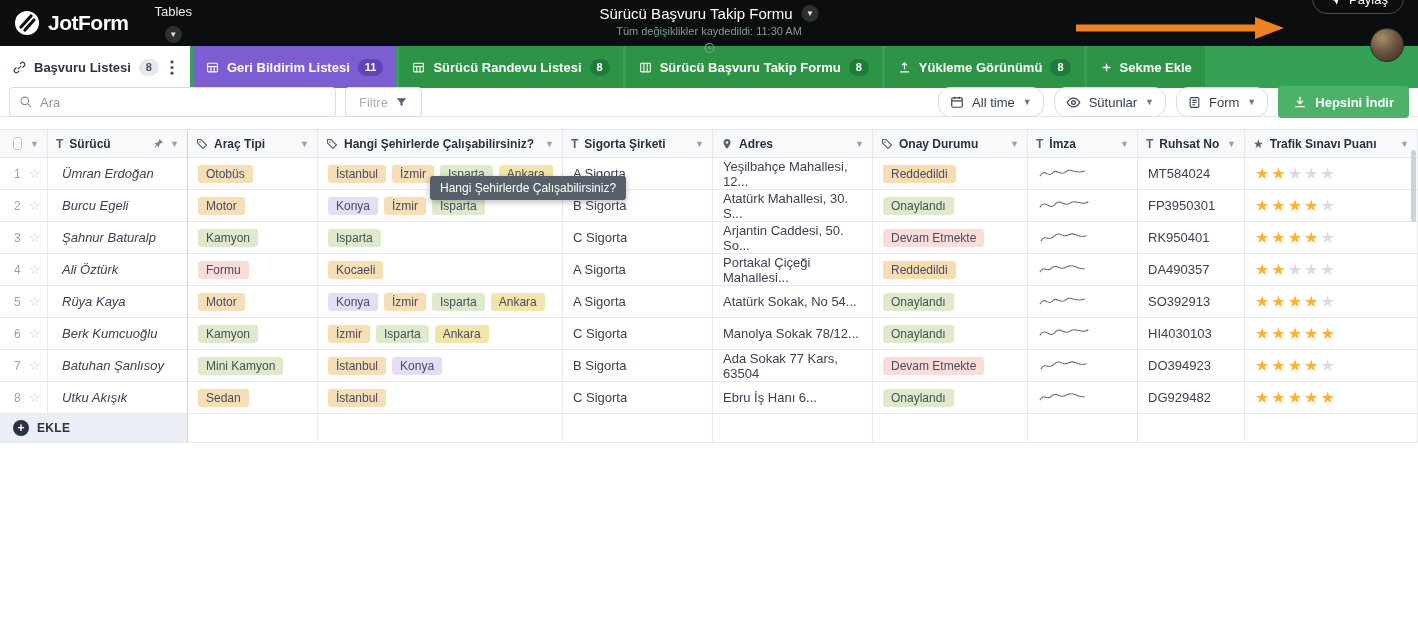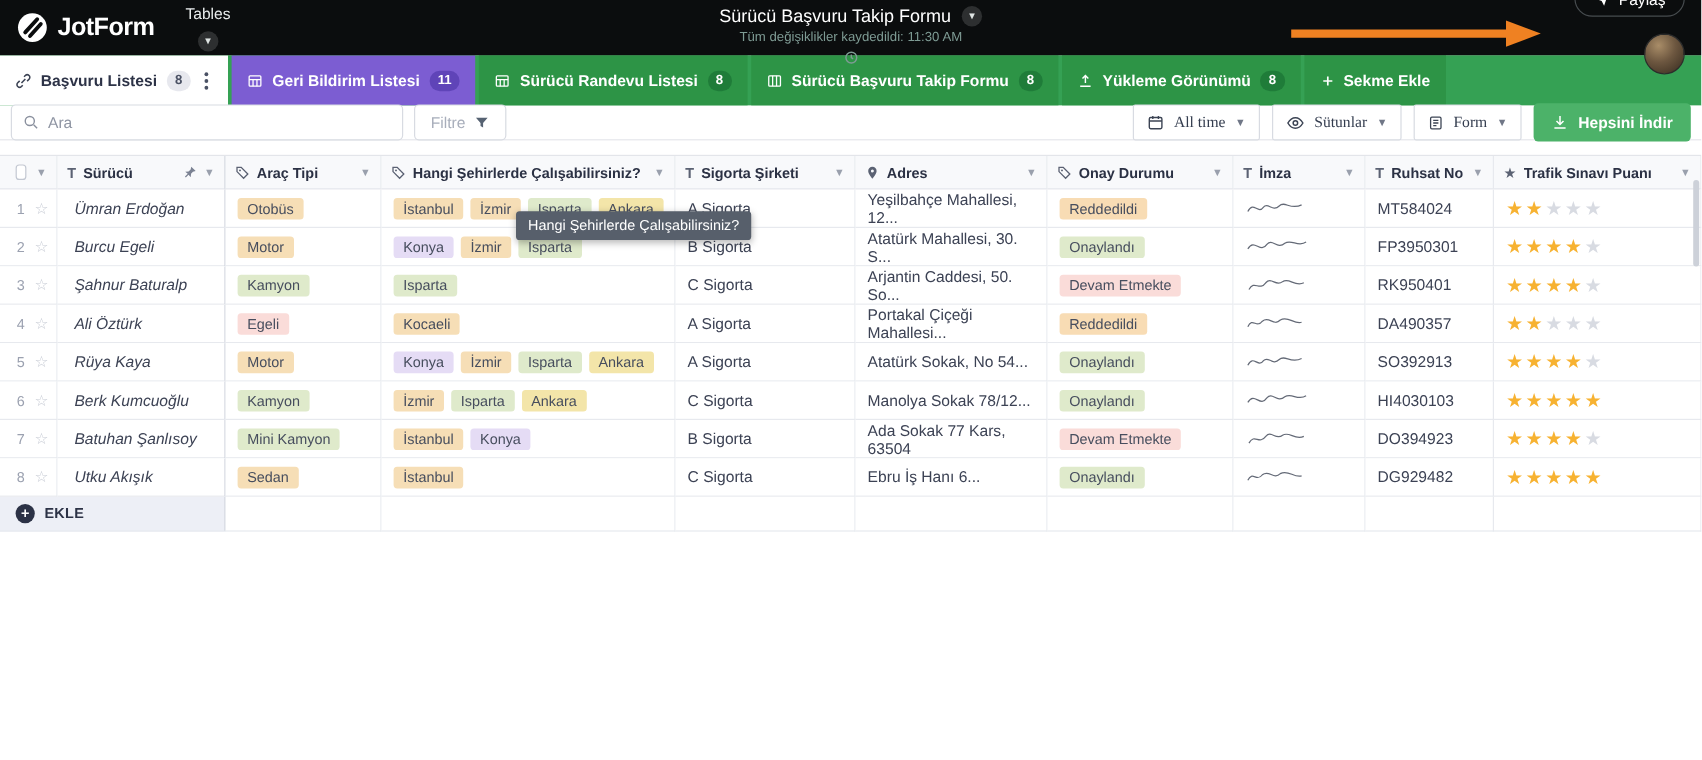--- a/index.html
+++ b/index.html
@@ -37,21 +37,21 @@
   .kebab { color: #4a5164; display: flex; align-items: center; padding: 2px 3px; }
   .add-tab { gap: 7px; }
 
   
   .toolbar { height: 29px; background: #fff; border-bottom: 1px solid #e5e7ec; display: flex; align-items: center; padding: 0 9px; gap: 9px; }
   .searchbox { width: 327px; height: 30px; border: 1px solid #d8dbe2; border-radius: 4px; display: flex; align-items: center; gap: 7px; padding: 0 9px; background: #fff; }
   .sinput { border: none; outline: none; flex: 1; font-size: 13px; color: #333; font-family: inherit; background: transparent; }
   .sinput::placeholder { color: #8f95a3; }
   .filtbtn { height: 30px; border: 1px solid #d8dbe2; border-radius: 4px; background: #fff; display: flex; align-items: center; gap: 7px; padding: 0 13px; font-size: 13px; color: #a8aebb; font-family: inherit; cursor: pointer; }
   .tb-right { margin-left: auto; display: flex; align-items: center; gap: 10px; }
-  .lbtn { height: 30px; border: 1px solid #d8dbe2; border-radius: 2px; background: #fff; display: flex; align-items: center; gap: 8px; padding: 0 11px; font-size: 13px; color: #333c4e; font-family: Liberation Serif, serif; cursor: pointer; }
+  .lbtn { height: 30px; border: 1px solid #d8dbe2; border-radius: 12px; background: #fff; display: flex; align-items: center; gap: 8px; padding: 0 11px; font-size: 13px; color: #333c4e; font-family: Liberation Sans, sans-serif; cursor: pointer; }
   .bchv { color: #707787; font-size: 9px; }
   .gbtn { height: 32px; border: none; border-radius: 4px; background: var(--button-green, #4cb269); color: #fff; display: flex; align-items: center; gap: 8px; padding: 0 15px; font-size: 13px; font-weight: 600; font-family: inherit; cursor: pointer; }
 
   
   .table-area { position: relative; margin-top: 12px; }
   .grid { display: grid; width: 1418px; grid-template-columns: 48px 140px 130px 245px 150px 160px 155px 110px 107px 173px; grid-template-rows: 28px repeat(8, 32px) 29px; border-top: 1px solid #e3e5ea; }
   .cell { border-right: 1px solid #e7e9ee; border-bottom: 1px solid #e7e9ee; display: flex; align-items: center; background: #fff; overflow: hidden; }
   .hcell { background: #f8f9fb; border-bottom: 1px solid #dfe2e8; gap: 6px; padding: 0 8px; font-size: 12px; font-weight: 700; color: #2b3144; cursor: pointer; }
   .hcell .hlabel { white-space: nowrap; overflow: hidden; text-overflow: ellipsis; }
   .ticon { font-size: 12px; font-weight: 700; color: #5b6273; }
@@ -454,21 +454,21 @@
           <span class="stars"><span class="sf">★★★★</span><span class="se">★</span></span>
         </div>
         <div class="cell rcell gutter">
           <span class="rnum">4</span>
           <span class="rstar">☆</span>
         </div>
         <div class="cell rcell col1">
           <span>Ali Öztürk</span>
         </div>
         <div class="cell rcell">
-          <span class="badge b-pink">Egeli</span>
+          <span class="badge b-pink">Formu</span>
         </div>
         <div class="cell rcell cities">
           <span class="badge b-tan">Kocaeli</span>
         </div>
         <div class="cell rcell">
           <span>A Sigorta</span>
         </div>
         <div class="cell rcell">
           <span>Portakal Çiçeği Mahallesi...</span>
         </div>

